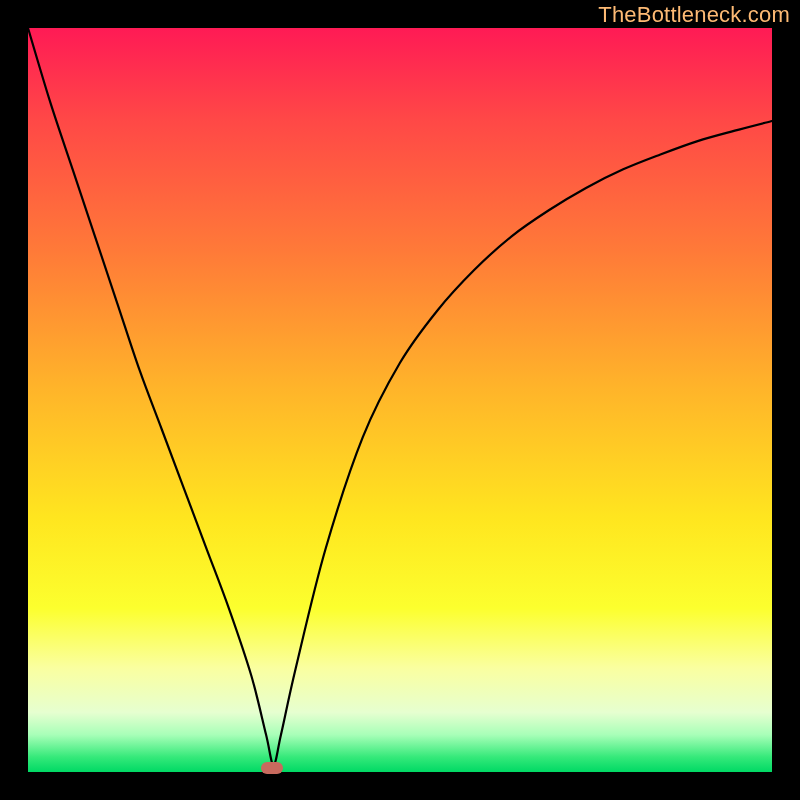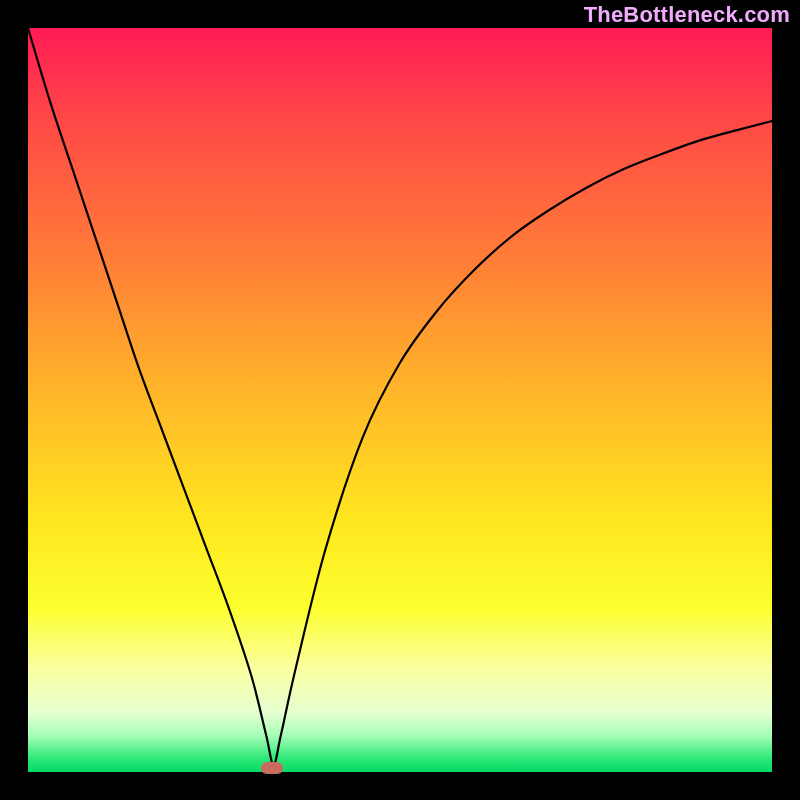--- a/index.html
+++ b/index.html
@@ -14,23 +14,23 @@
   .frame {
     position: relative;
     width: 800px;
     height: 800px;
     background: #000;
   }
   .watermark {
     position: absolute;
     top: 2px;
     right: 10px;
-    color: #f0abfc;
+    color: #fdba74;
     font-size: 22px;
-    font-weight: 700;
+    font-weight: 400;
     letter-spacing: 0.2px;
     z-index: 10;
   }
   .plot {
     position: absolute;
     left: 28px;
     top: 28px;
     width: 744px;
     height: 744px;
     background: linear-gradient(to bottom,

